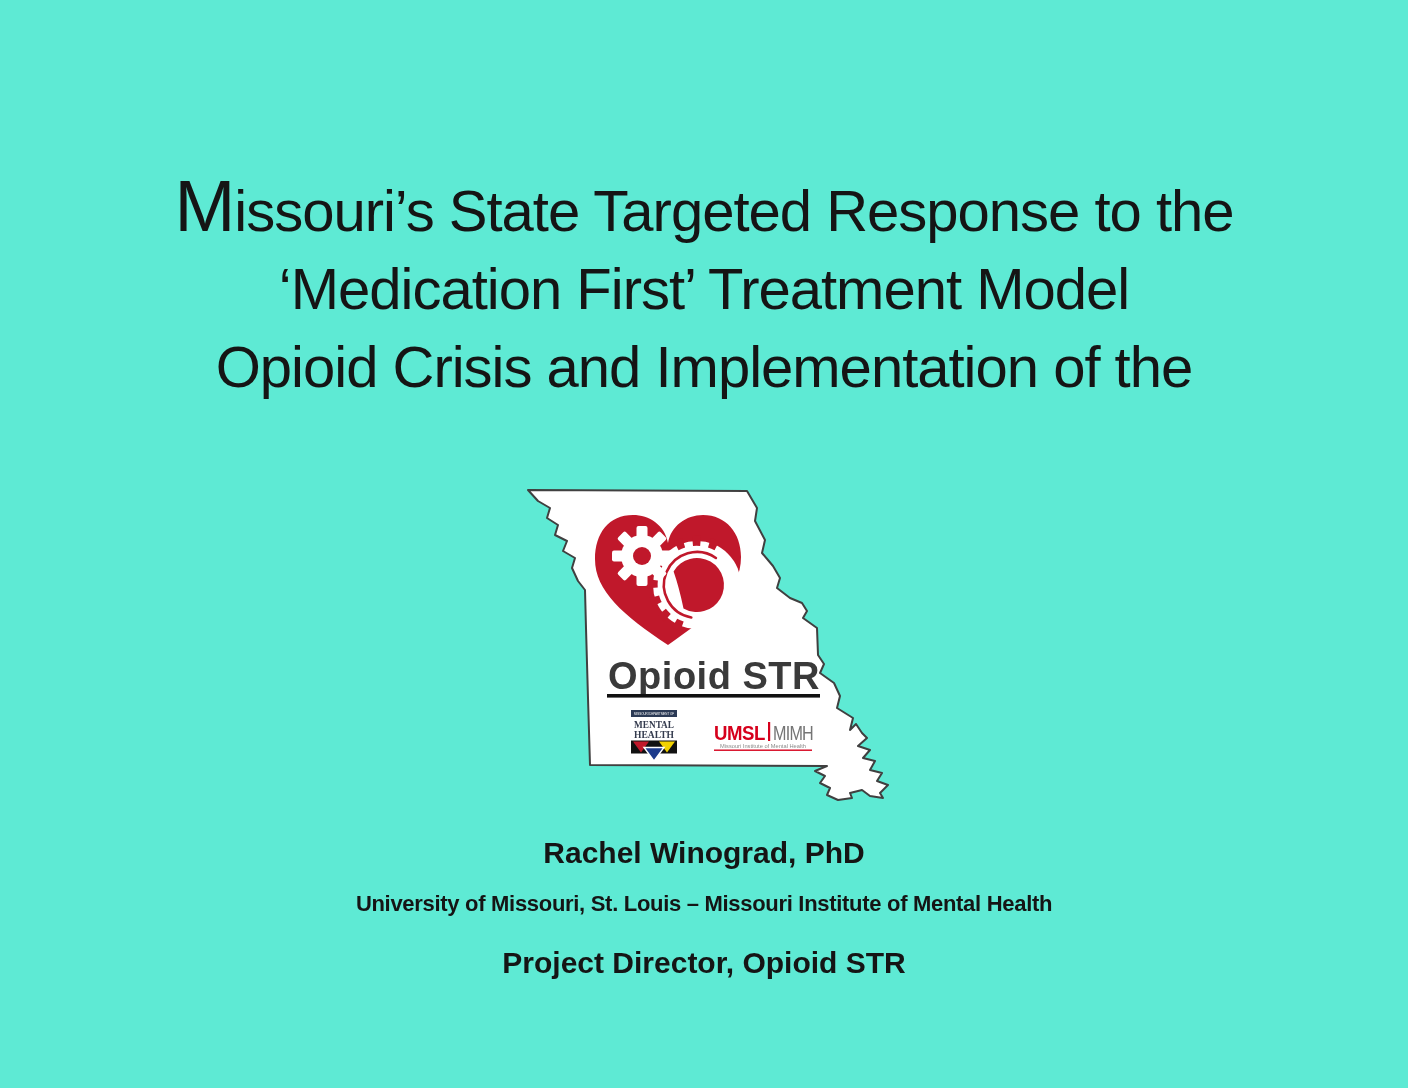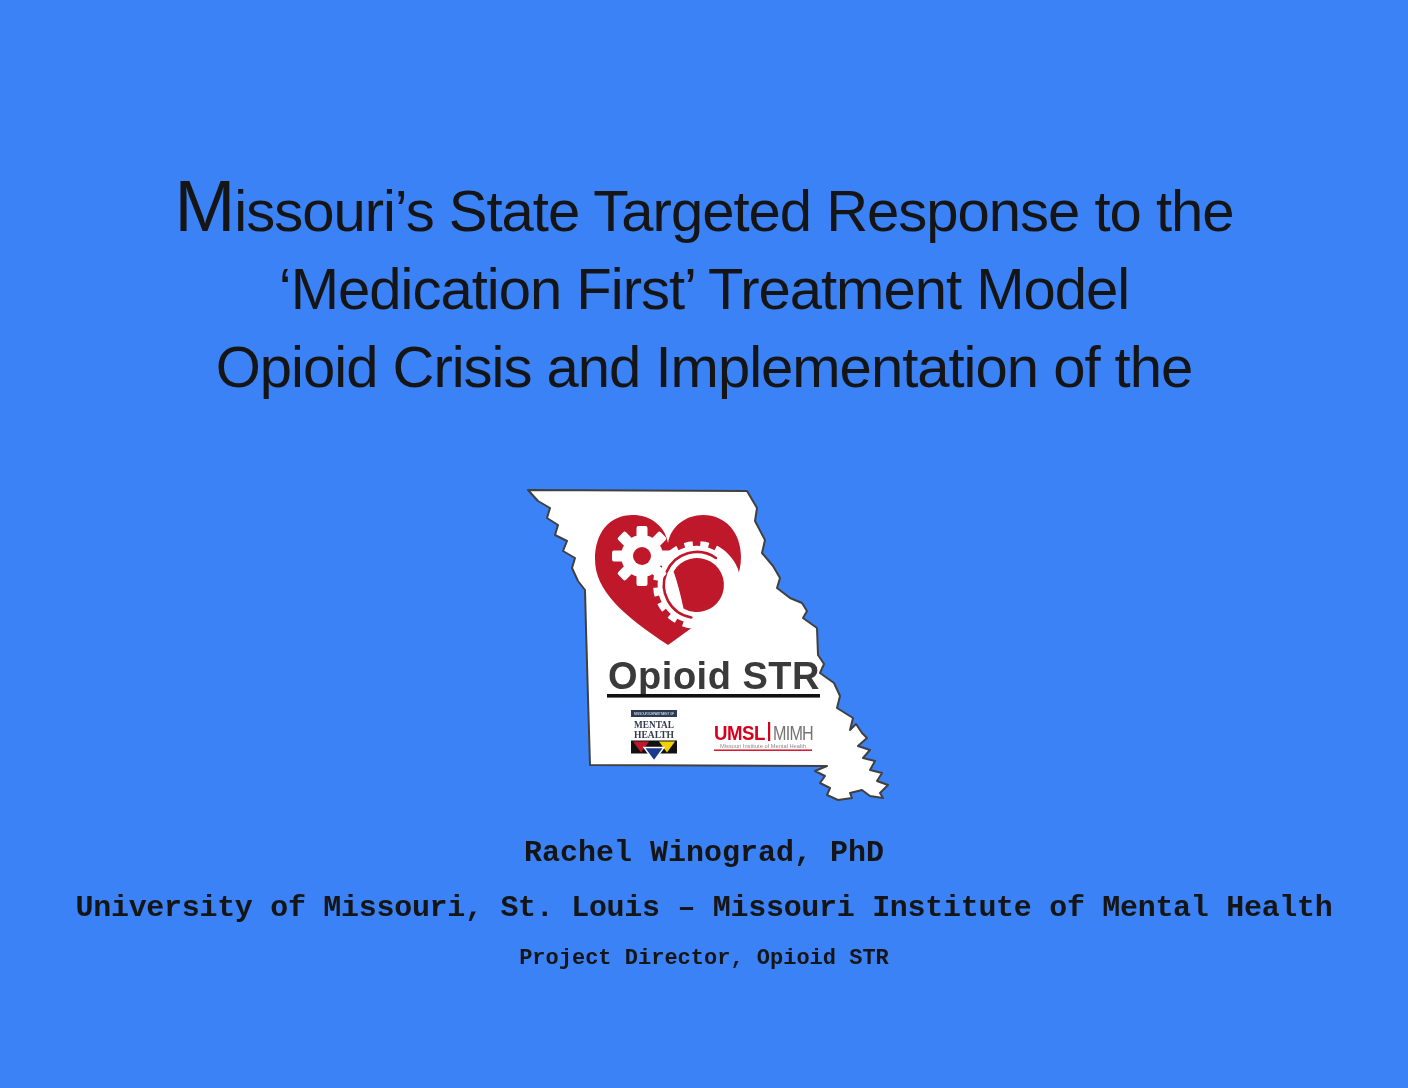--- a/index.html
+++ b/index.html
@@ -3,40 +3,40 @@
 <meta charset="utf-8">
 <style>
   html, body { margin: 0; padding: 0; background: #ffffff; }
   body {
     width: 1408px; height: 1088px;
     font-family: "Liberation Sans", sans-serif;
     color: #161616;
   }
   .slide {
     position: relative; width: 1408px; height: 1088px;
-    background: #3b82f6; overflow: hidden;
+    background: #5eead4; overflow: hidden;
   }
   .title {
     position: absolute; top: 172px; left: 0; width: 100%;
     margin: 0; text-align: center;
     font-weight: 400; font-size: 58px; line-height: 78px;
     letter-spacing: -1px; color: #151515;
   }
   .title .bigM { font-size: 73px; line-height: 0; }
   .logo-wrap {
     position: absolute; left: 504px; top: 468px;
     width: 400px; height: 348px;
   }
   .author-line {
     position: absolute; left: 0; width: 100%;
-    text-align: center; font-weight: 700; color: #151515; font-family: Liberation Mono, monospace;
+    text-align: center; font-weight: 700; color: #151515;
   }
   .author-name        { top: 836px; font-size: 30px; }
-  .author-affiliation { top: 891px; font-size: 30px; letter-spacing: -0.3px; }
-  .author-role        { top: 946px; font-size: 22px; }
+  .author-affiliation { top: 891px; font-size: 22px; letter-spacing: -0.3px; }
+  .author-role        { top: 946px; font-size: 30px; }
 </style>
 </head>
 <body>
 
 <div class="slide">
 
   <h1 class="title">
     <div><span class="bigM">M</span><span>issouri’s State Targeted Response to the</span></div>
     <div>‘Medication First’ Treatment Model</div>
     <div>Opioid Crisis and Implementation of the</div>

